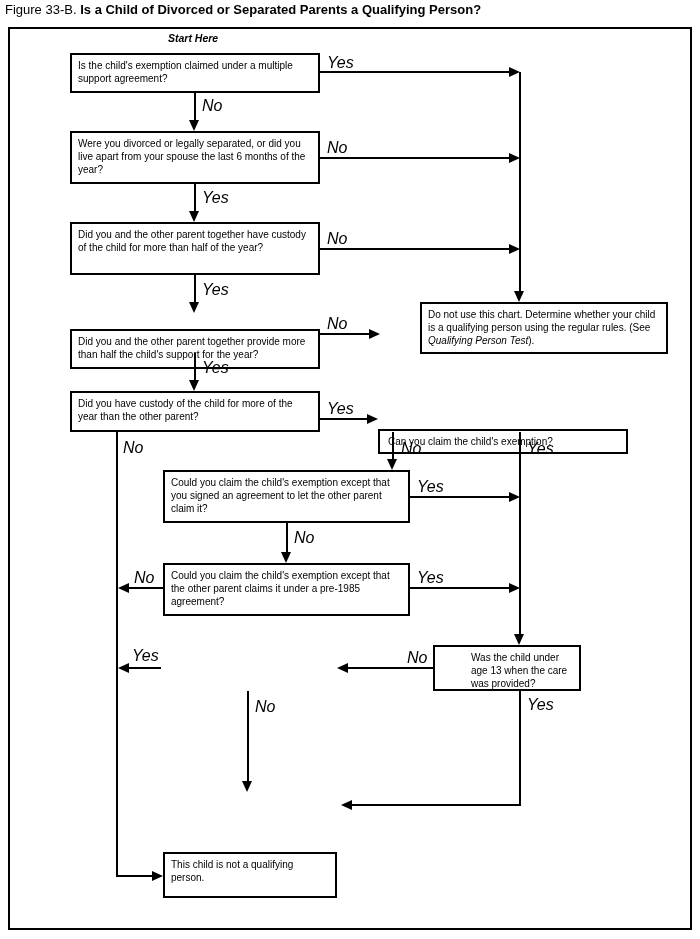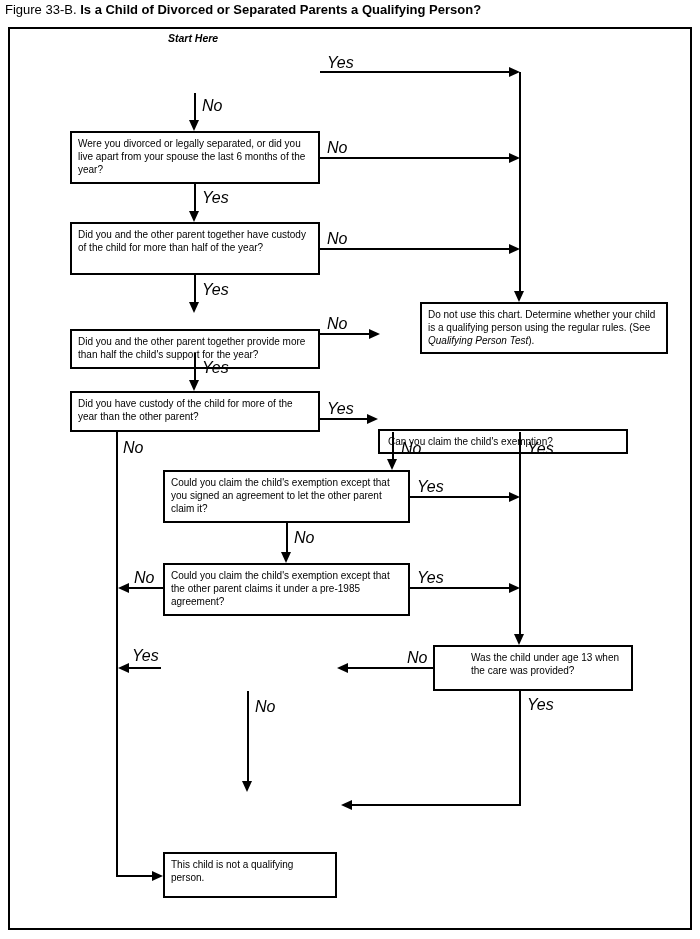--- a/index.html
+++ b/index.html
@@ -29,39 +29,40 @@
 <body>
 
 <div id="page">
 
   <div class="title"><span>Figure 33-B.</span>&nbsp;<b>Is a Child of Divorced or Separated Parents a Qualifying Person?</b></div>
 
   <div class="frame"></div>
 
   <div class="start">Start Here</div>
 
+  <div class="box" style="left:70px;top:53px;width:250px;height:40px;">Is the child's exemption claimed under a multiple support agreement?</div>
 
   <div class="box" style="left:70px;top:131px;width:250px;height:53px;">Were you divorced or legally separated, or did you live apart from your spouse the last 6 months of the year?</div>
 
   <div class="box" style="left:70px;top:222px;width:250px;height:53px;">Did you and the other parent together have custody of the child for more than half of the year?</div>
 
   <div class="box" style="left:70px;top:313px;width:250px;height:40px;margin-top:16px;">Did you and the other parent together provide more than half the child's support for the year?</div>
 
   <div class="box" style="left:380px;top:302px;width:248px;height:52px;margin-left:40px;"><span>Do not use this chart. Determine whether your child is a qualifying person using the regular rules. (See </span><span class="it">Qualifying Person Test</span><span>).</span></div>
 
   <div class="box" style="left:70px;top:391px;width:250px;height:41px;">Did you have custody of the child for more of the year than the other parent?</div>
 
   <div class="box center1" style="left:378px;top:429px;width:250px;height:25px;padding:2px 8px;">Can you claim the child's exemption?</div>
 
   <div class="box" style="left:163px;top:470px;width:247px;height:53px;">Could you claim the child's exemption except that you signed an agreement to let the other parent claim it?</div>
 
   <div class="box" style="left:163px;top:563px;width:247px;height:53px;">Could you claim the child's exemption except that the other parent claims it under a pre-1985 agreement?</div>
 
 
-  <div class="box" style="left:433px;top:645px;width:200px;height:46px;padding-left:36px;">Was the child under age 13 when the care was provided?</div>
+  <div class="box" style="left:433px;top:645px;width:148px;height:46px;padding-left:36px;">Was the child under age 13 when the care was provided?</div>
 
 
   <div class="box" style="left:163px;top:852px;width:174px;height:46px;">This child is not a qualifying person.</div>
 
   <div class="hline" style="left:320px;top:71px;width:189px;"></div>
   <div class="arr-r" style="left:509px;top:67px;"></div>
   <div class="lbl" style="left:327px;top:54px;">Yes</div>
 
   <div class="vline" style="left:194px;top:93px;height:27px;"></div>
   <div class="arr-d" style="left:189px;top:120px;"></div>

